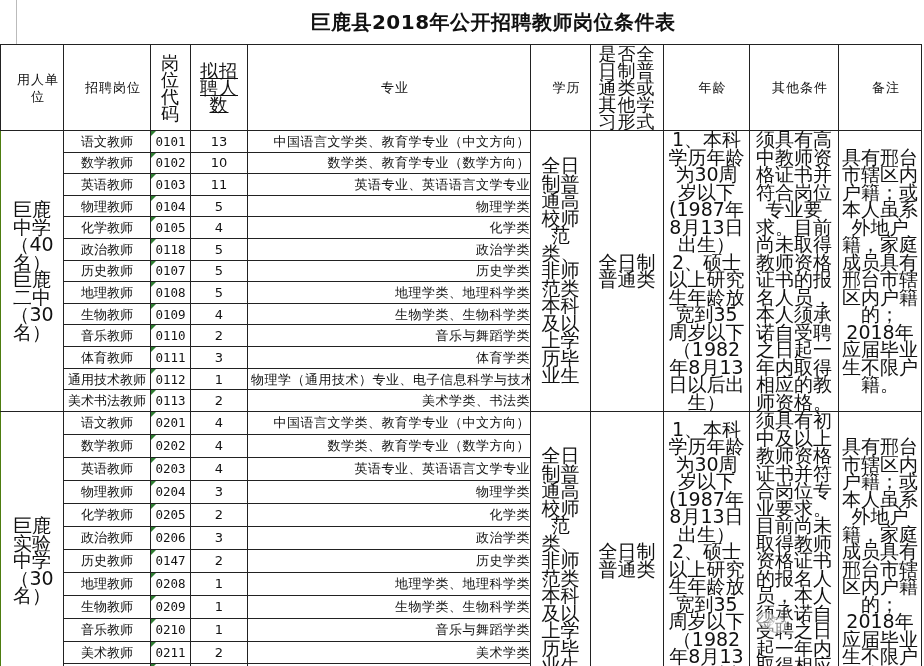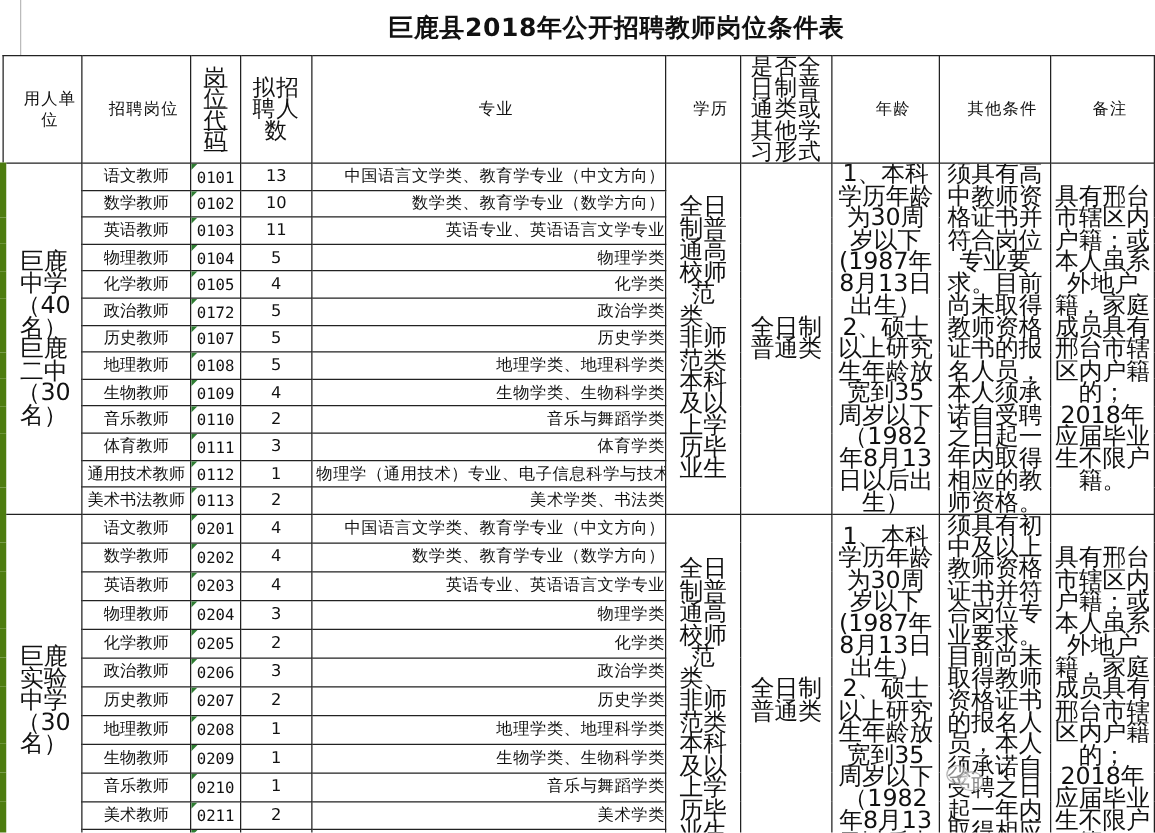--- a/index.html
+++ b/index.html
@@ -11,21 +11,21 @@
            font-size:20px; font-weight:bold; letter-spacing:0.5px; padding-left:30px; }
   table { position:absolute; left:0; top:44px; border-collapse:collapse; table-layout:fixed; width:921px; }
   td, th { border:1.5px solid #222; padding:0; font-weight:normal; font-size:13px; line-height:17px; text-align:center; vertical-align:middle; overflow:hidden; }
   th { height:72px; letter-spacing:1px;padding-left:12px; }
   .hdr-multi { font-size:18px; line-height:17px; }
   td.row { height:19.9px; font-size:13px; line-height:19px; white-space:nowrap; }
   td.code { position:relative; font-family:"DejaVu Sans Mono","Liberation Mono",monospace; font-size:12.5px;margin-left:16px; }
   td.code::before { content:""; position:absolute; left:0; top:0; width:0; height:0;
            border-top:5px solid #2e7d32; border-right:5px solid transparent; }
   td.major { text-align:right; padding-left:3px; letter-spacing:0.5px; }
-  td.unit { font-size:13.5px; line-height:19px; border-left:5px solid #4d7c0f;margin-left:44px; }
+  td.unit { font-size:13.5px; line-height:19px; border-left:1px solid #4d7c0f;margin-left:44px; }
   td.multi { font-size:19px; line-height:17.5px; padding:0 2px; }
   .watermark { position:absolute; left:757px; top:610px; display:flex; align-items:center; gap:6px;
                color:#9a9a9a; font-size:22px; opacity:0.85; pointer-events:none; }
   .wm-icon { width:30px; height:22px; position:relative; }
   .wm-icon span { position:absolute; border:1.5px solid #aaa; border-radius:50%; background:rgba(255,255,255,0.6); }
 </style>
 </head>
 <body>
 
 <div class="title">巨鹿县2018年公开招聘教师岗位条件表</div>
@@ -40,22 +40,22 @@
       <col style="width:60px">
       <col style="width:73px">
       <col style="width:86px">
     <col style="width:89px">
       <col style="width:83px">
   </colgroup>
   <thead>
     <tr>
       <th class="left-edge">用人单位</th>
       <th>招聘岗位</th>
-      <th class="hdr-multi" style="padding:0 2px;text-decoration:underline;">岗位代码</th>
-      <th class="hdr-multi" style="padding:0 6px;">拟招聘人数</th>
+      <th class="hdr-multi" style="padding:0 2px;">岗位代码</th>
+      <th class="hdr-multi" style="padding:0 6px;text-decoration:underline;">拟招聘人数</th>
       <th>专业</th>
       <th>学历</th>
       <th class="hdr-multi" style="padding:0 4px;">是否全日制普通类或其他学习形式</th>
       <th>年龄</th>
       <th>其他条件</th>
       <th>备注</th>
     </tr>
   </thead>
   <tbody id="tbody">
       <tr>
@@ -89,21 +89,21 @@
         <td class="row major">物理学类</td>
       </tr>
       <tr>
         <td class="row">化学教师</td>
         <td class="row code">0105</td>
         <td class="row">4</td>
         <td class="row major">化学类</td>
       </tr>
       <tr>
         <td class="row">政治教师</td>
-        <td class="row code">0172</td>
+        <td class="row code">0118</td>
         <td class="row">5</td>
         <td class="row major">政治学类</td>
       </tr>
       <tr>
         <td class="row">历史教师</td>
         <td class="row code">0107</td>
         <td class="row">5</td>
         <td class="row major">历史学类</td>
       </tr>
       <tr>
@@ -179,21 +179,21 @@
         <td class="row major">化学类</td>
       </tr>
       <tr>
         <td class="row">政治教师</td>
         <td class="row code">0206</td>
         <td class="row">3</td>
         <td class="row major">政治学类</td>
       </tr>
       <tr>
         <td class="row">历史教师</td>
-        <td class="row code">0207</td>
+        <td class="row code">0147</td>
         <td class="row">2</td>
         <td class="row major">历史学类</td>
       </tr>
       <tr>
         <td class="row">地理教师</td>
         <td class="row code">0208</td>
         <td class="row">1</td>
         <td class="row major">地理学类、地理科学类</td>
       </tr>
       <tr>

